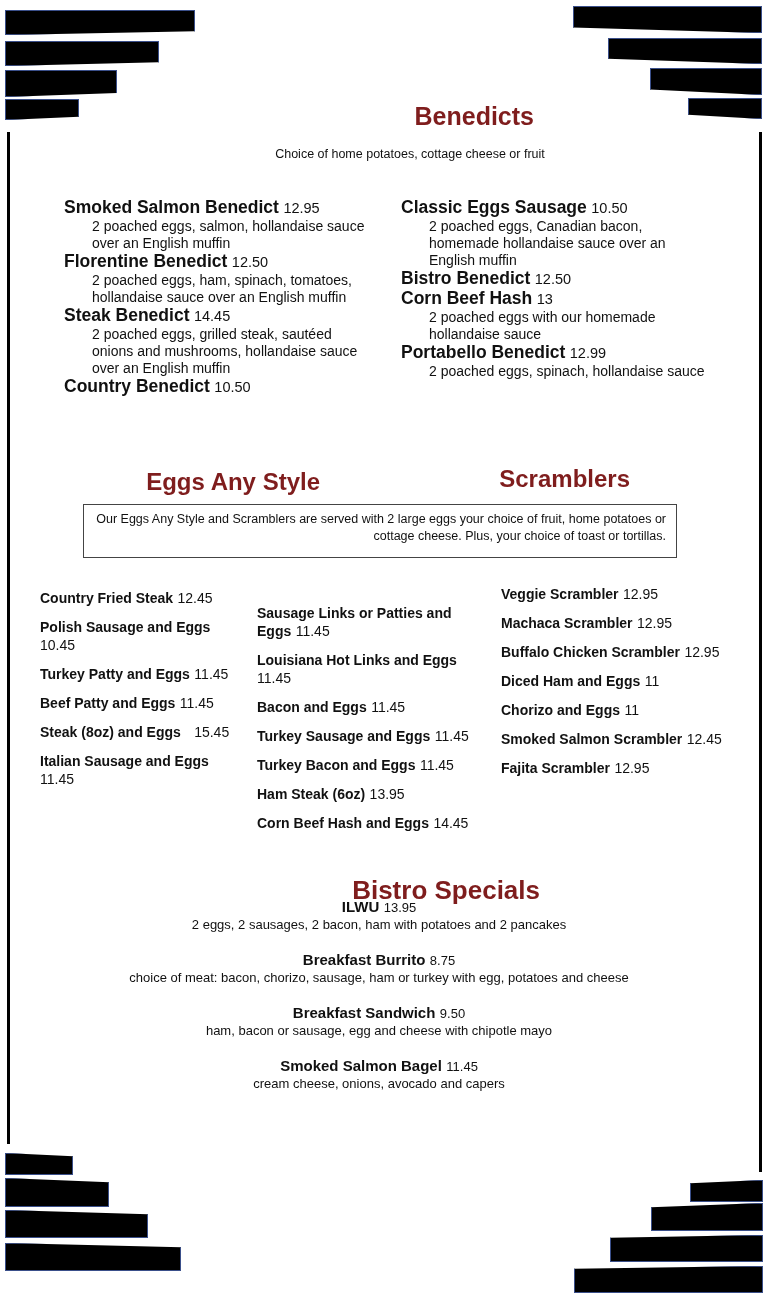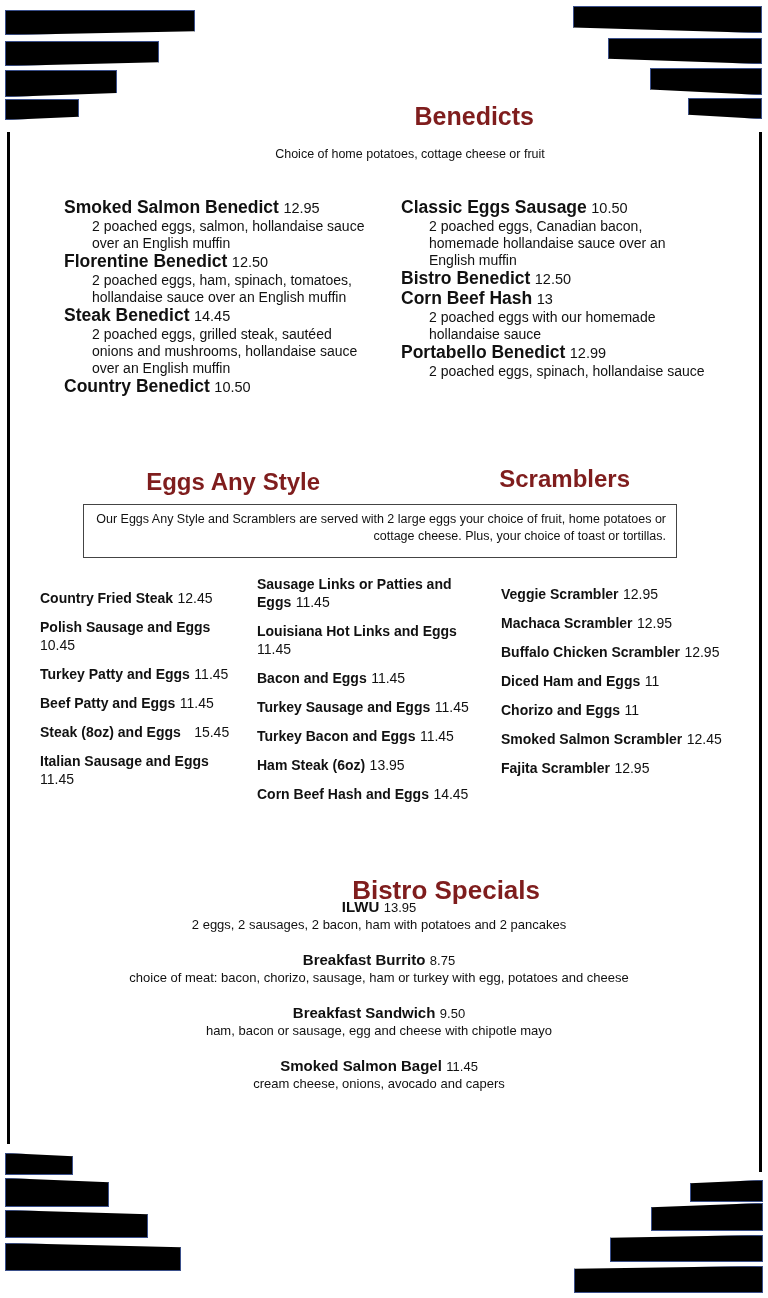--- a/index.html
+++ b/index.html
@@ -104,21 +104,21 @@
 
 <div class="col" style="left:40px;top:589px;width:200px;">
   <div class="eas-item"><span class="t">Country Fried Steak</span> <span class="p">12.45</span></div>
   <div class="eas-item"><span class="t">Polish Sausage and Eggs</span> <span class="p">10.45</span></div>
   <div class="eas-item"><span class="t">Turkey Patty and Eggs</span> <span class="p">11.45</span></div>
   <div class="eas-item"><span class="t">Beef Patty and Eggs</span> <span class="p">11.45</span></div>
   <div class="eas-item"><span class="t">Steak (8oz) and Eggs</span> &nbsp; <span class="p">15.45</span></div>
   <div class="eas-item"><span class="t">Italian Sausage and Eggs</span> <span class="p">11.45</span></div>
 </div>
 
-<div class="col" style="left:257px;top:575px;width:215px;">
+<div class="col" style="left:257px;top:604px;width:215px;">
   <div class="eas-item"><span class="t">Sausage Links or Patties and Eggs</span> <span class="p">11.45</span></div>
   <div class="eas-item"><span class="t">Louisiana Hot Links and Eggs</span> <span class="p">11.45</span></div>
   <div class="eas-item"><span class="t">Bacon and Eggs</span> <span class="p">11.45</span></div>
   <div class="eas-item"><span class="t">Turkey Sausage and Eggs</span> <span class="p">11.45</span></div>
   <div class="eas-item"><span class="t">Turkey Bacon and Eggs</span> <span class="p">11.45</span></div>
   <div class="eas-item"><span class="t">Ham Steak (6oz)</span> <span class="p">13.95</span></div>
   <div class="eas-item"><span class="t">Corn Beef Hash and Eggs</span> <span class="p">14.45</span></div>
 </div>
 
 <div class="col" style="left:485px;top:585px;width:260px;margin-left:16px;">

